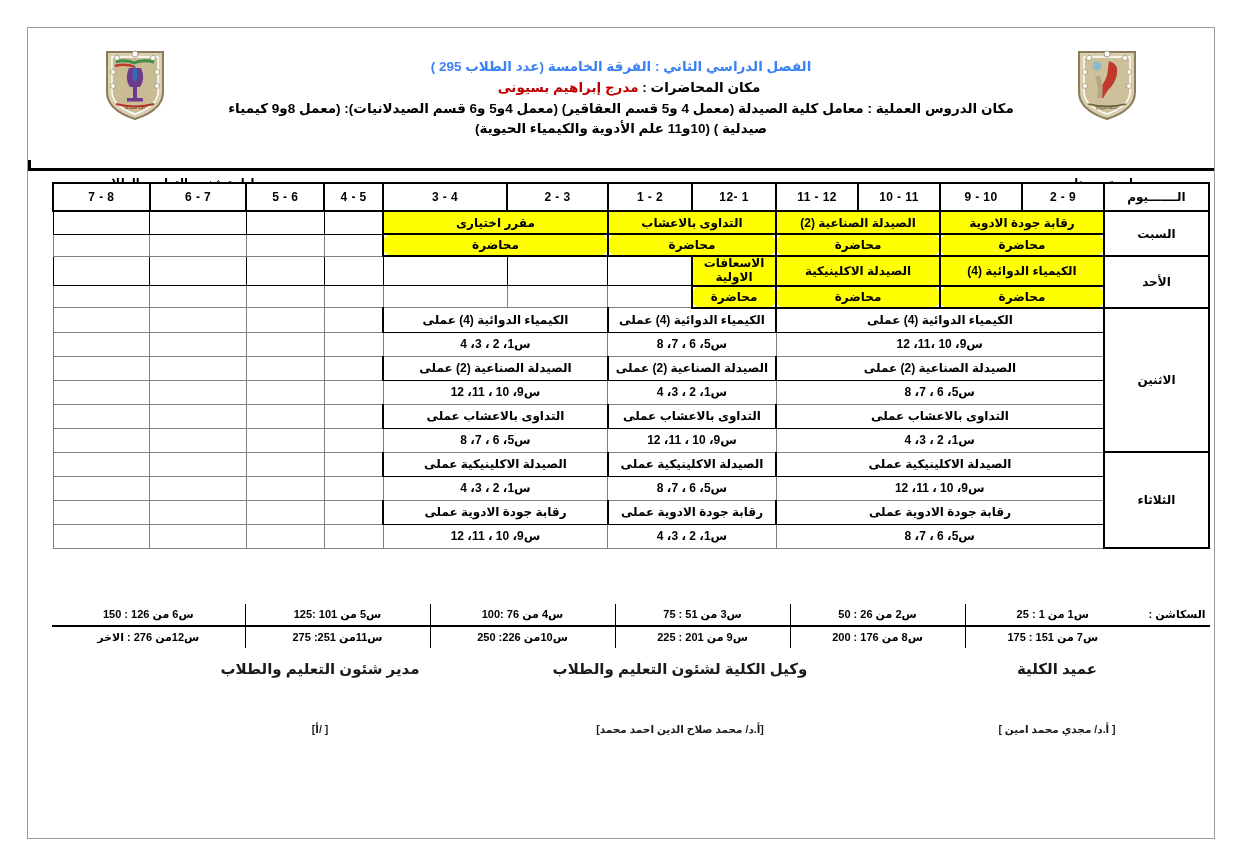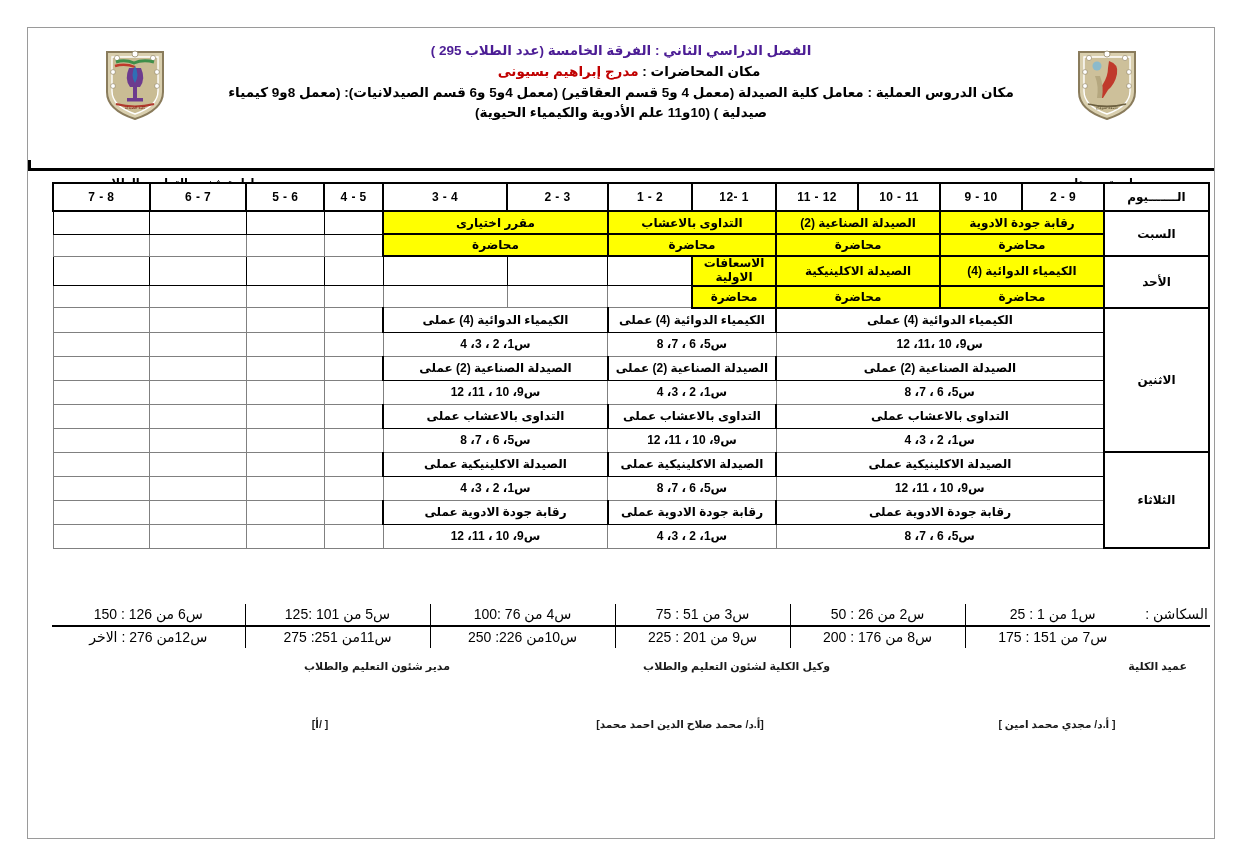--- a/index.html
+++ b/index.html
@@ -48,21 +48,21 @@
     text-align: center;
     direction: rtl;
   }
   .t-line {
     font-size: 13.5px;
     font-weight: bold;
     color: #000;
     line-height: 1.58;
     white-space: nowrap;
   }
-  .t-line.red { color: #4c1d95; }
+  .t-line.red { color: #3b82f6; margin-top: 16px; }
   .t-line.wrap { white-space: normal; line-height: 1.5; }
   .t-line .redseg { color: #c00000; margin-left: 16px; }
 
   .side-label {
     position: absolute;
     font-size: 11.5px;
     font-weight: bold;
     color: #000;
     white-space: nowrap;
   }
@@ -110,21 +110,21 @@
     font-size: 13px;
     border: 2px solid #000;
     letter-spacing: 0.4px;
   }
   .day-cell {
     border: 2px solid #000 !important;
     font-size: 13px;
     font-weight: bold;
   }
   .thickbox { border: 2px solid #000 !important; }
-  .thick-bottom { border-bottom: 2px solid #000 !important; }
+  .thick-bottom { border-bottom: 2px solid #000 !important; border-radius: 9px; }
   .thick-right  { border-right: 2px solid #000 !important; }
   .thick-left   { border-left: 2px solid #000 !important; margin-top: 44px; }
   .lite { border: 1px solid #808080 !important; }
 
   .yellow { background: #ffff00 !important; }
   .r-sub  { height: 21px; }
   .r-lec  { height: 20px; }
   .r-prac { height: 23px; }
   .r-grp  { height: 23px; }
 
@@ -137,22 +137,22 @@
     left: 52px; top: 604px;
     width: 1158px;
     direction: rtl;
   }
   .sections table {
     border-collapse: collapse;
     table-layout: fixed;
     width: 1158px;
   }
   .sections td {
-    font-size: 14px;
-    font-weight: normal;
+    font-size: 11px;
+    font-weight: bold;
     color: #000;
     padding: 1px 6px 2px 6px;
     height: 18px;
     text-align: center;
     white-space: nowrap;
     border-left: 1px solid #000;
     border-right: none;
     border-top: none;
     border-bottom: none;
   }
@@ -170,26 +170,25 @@
     left: 52px; top: 660px;
     width: 1158px;
     direction: rtl;
     height: 110px;
   }
   .sig-col {
     position: absolute;
     text-align: center;
   }
   .sig-title {
-    font-size: 11px;
+    font-size: 15px;
     font-weight: bold;
     color: #1a1a1a;
     white-space: nowrap;
     filter: blur(0.35px);
-    text-align: right;
   }
   .sig-name {
     margin-top: 45px;
     font-size: 10.5px;
     font-weight: bold;
     color: #1a1a1a;
     white-space: nowrap;
     filter: blur(0.4px);
   }
   .sig-col.c1 { right: 760px; width: 260px; }

